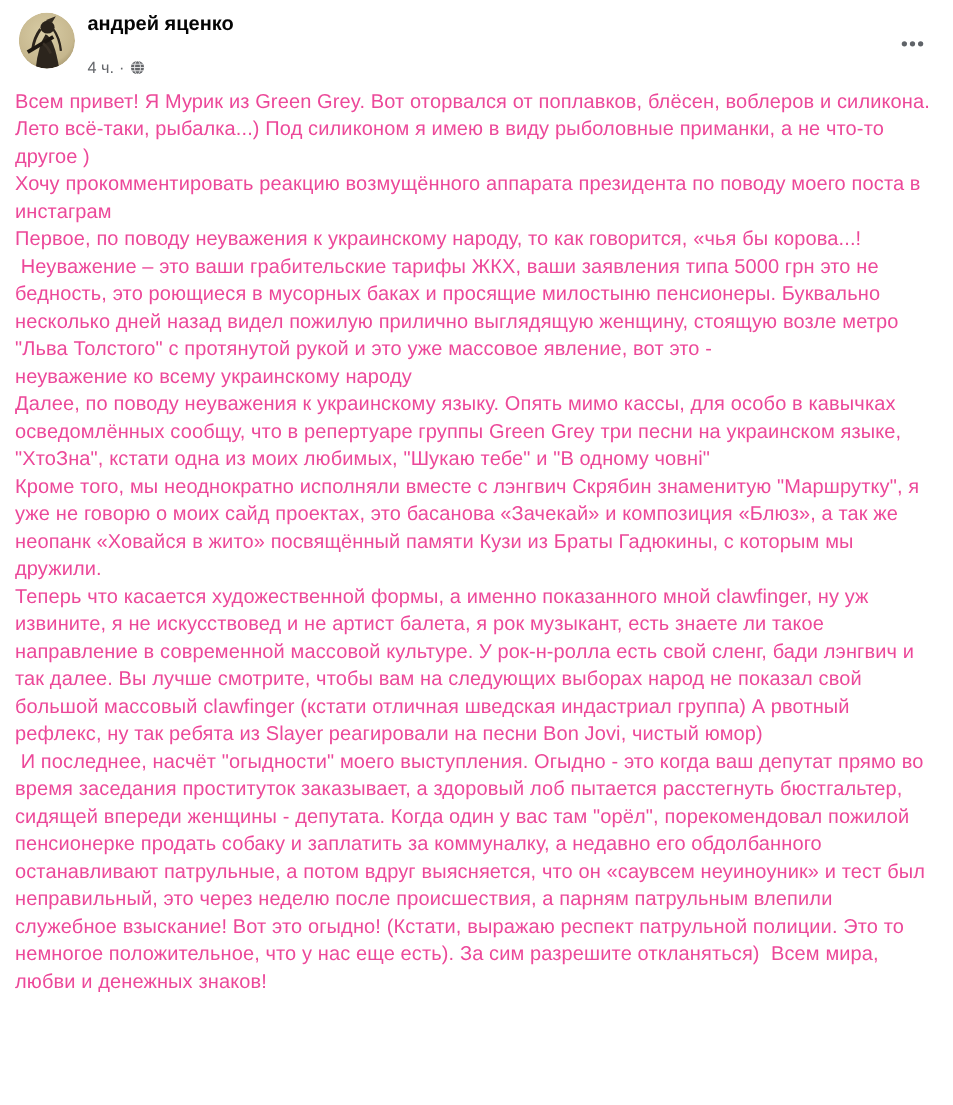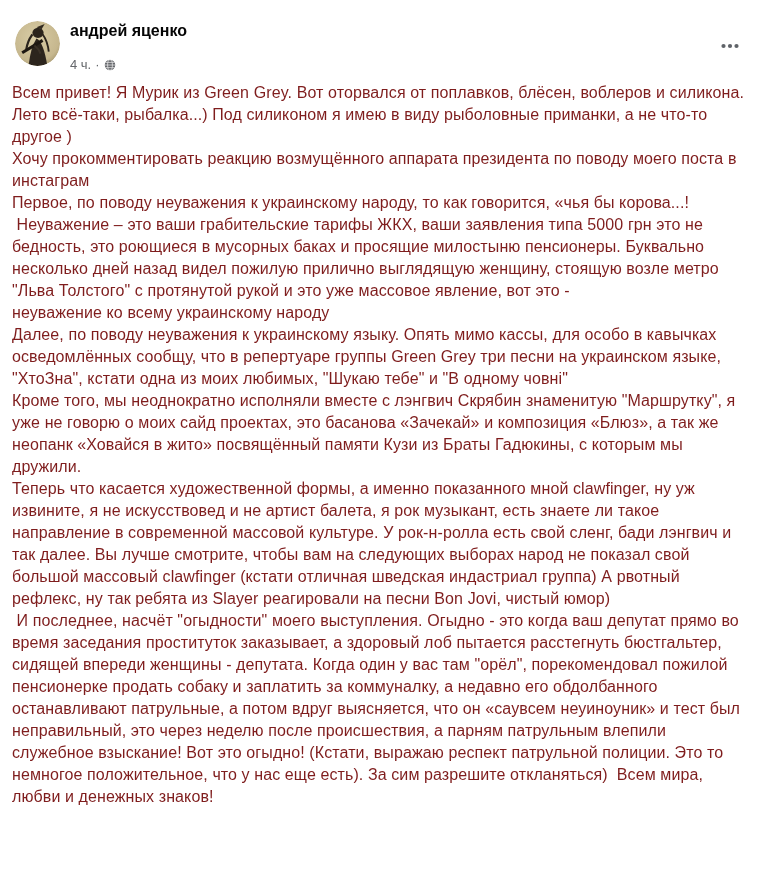--- a/index.html
+++ b/index.html
@@ -10,21 +10,21 @@
     font-family: "Liberation Sans", sans-serif;
     color: #050505;
     -webkit-font-smoothing: antialiased;
   }
   .post { width: 762px; }
 
   
   .post-header {
     display: flex;
     align-items: flex-start;
-    padding: 21px 16px 0 15px;
+    padding: 10px 16px 0 15px;
   }
   .avatar-wrap {
     width: 45px; height: 45px;
     border-radius: 50%;
     overflow: hidden;
     flex: 0 0 auto;
     cursor: pointer;
   }
   .avatar-wrap svg { display: block; }
   .header-info { margin-left: 10px; flex: 1 1 auto; }
@@ -58,21 +58,21 @@
     border: none;
     background: transparent;
   }
 
   
   .post-body {
     padding: 9px 12px 8px 12px;
     font-size: 16px;
     line-height: 22px;
     letter-spacing: 0.1px;
-    color: #7f1d1d;
+    color: #ec4899;
   }
   .para {
     white-space: pre-wrap;
     word-wrap: break-word;
     margin: 0;
   }
 </style>
 </head>
 <body>
 

